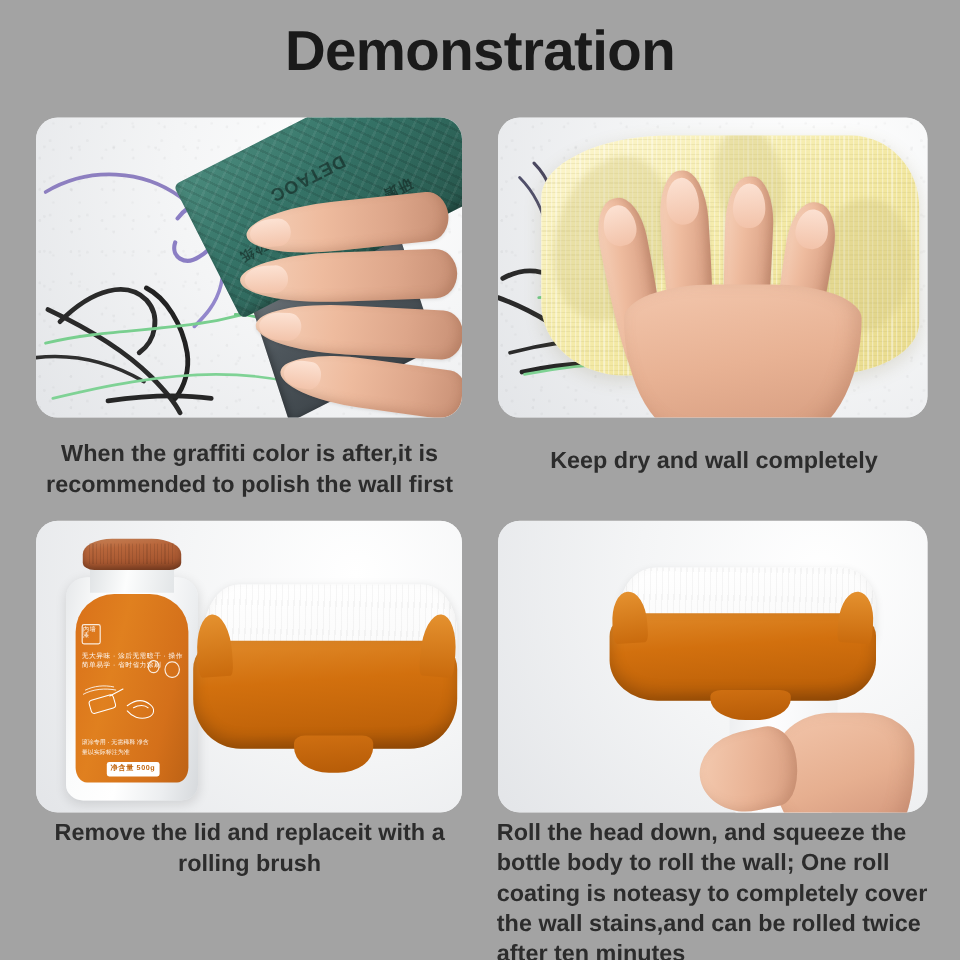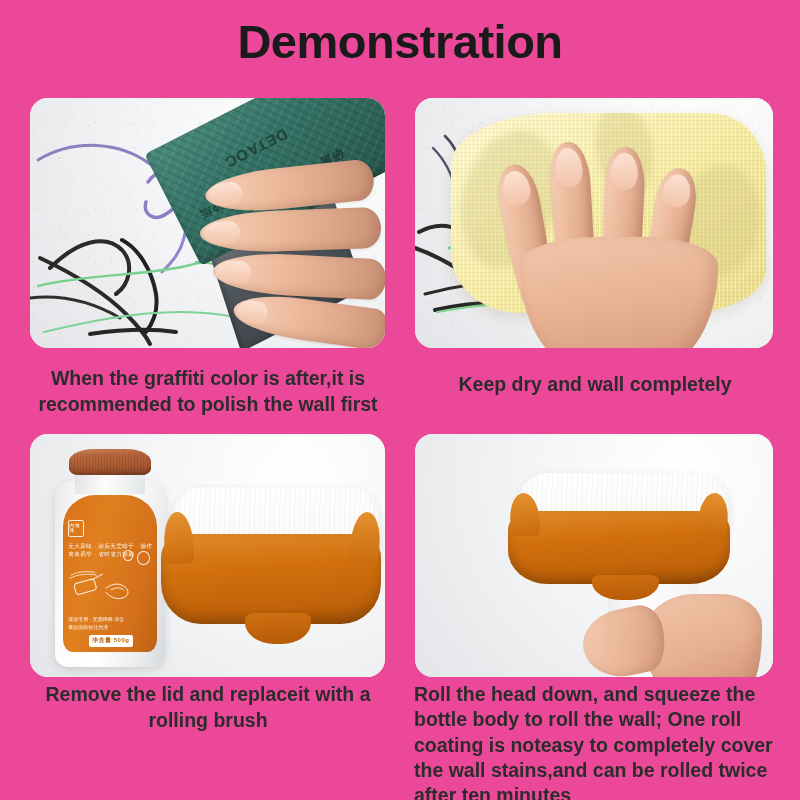--- a/index.html
+++ b/index.html
@@ -2,21 +2,21 @@
 <html><head>
 <meta charset="utf-8">
 <style>
   * { box-sizing: border-box; margin: 0; padding: 0; }
   html, body {
     width: 800px; height: 800px;
     background: #ffffff;
     font-family: "Liberation Sans", sans-serif;
     overflow: hidden;
   }
-  .page { position: relative; width: 800px; height: 800px; background: #ec4899; }
+  .page { position: relative; width: 800px; height: 800px; background: #a3a3a3; }
 
   .page-title {
     position: absolute; top: 14px; left: 0; width: 800px;
     text-align: center;
     font-size: 47px; font-weight: bold; color: #1a1a1a;
     letter-spacing: -0.5px;
   }
 
   
   .panel {

